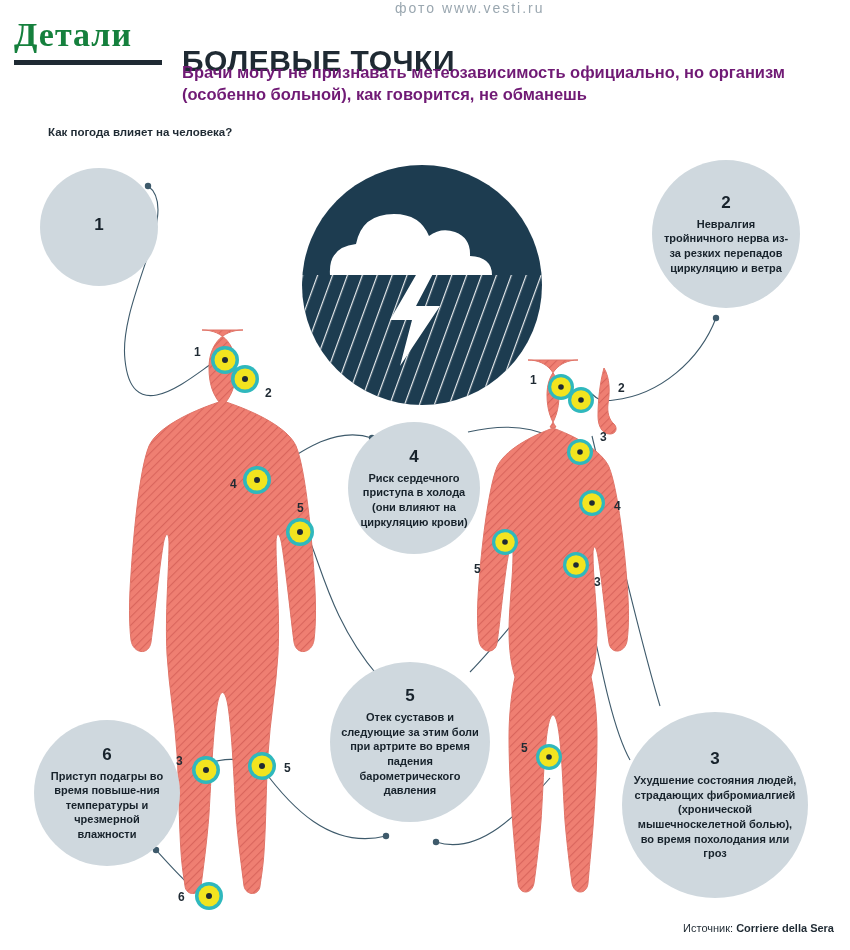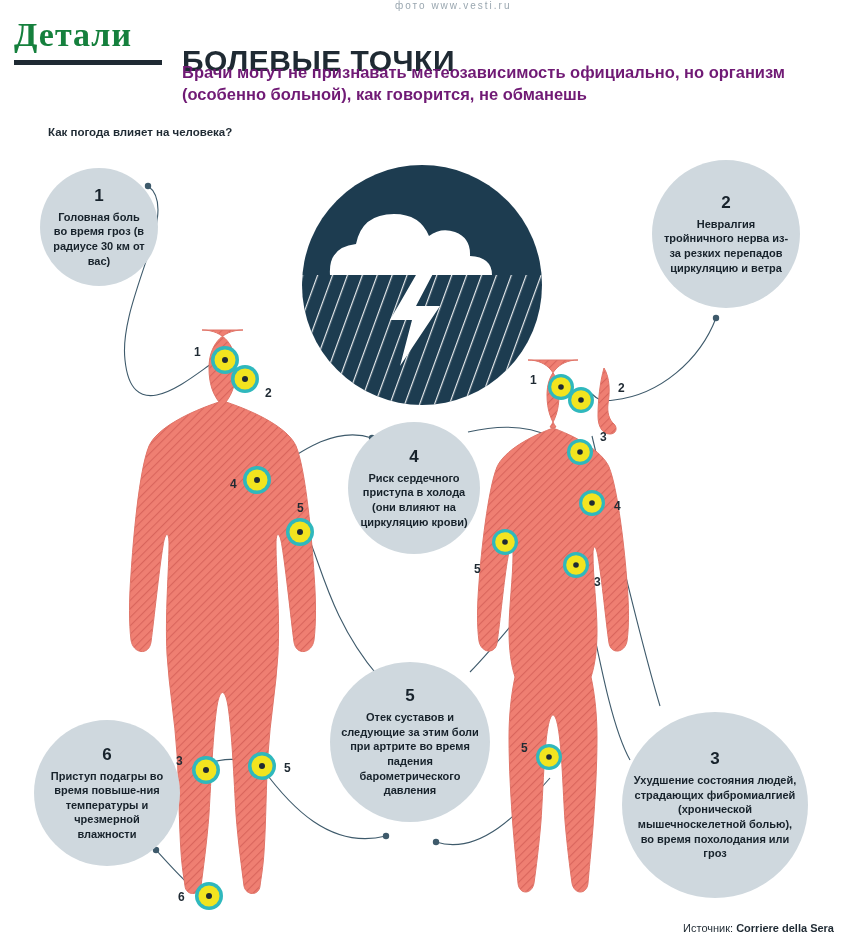--- a/index.html
+++ b/index.html
@@ -64,21 +64,21 @@
     top: 126px;
     font-size: 11.5px;
     font-weight: bold;
     color: #1f2a33;
     padding-left: 16px;
   }
   .topnote {
     position: absolute;
     left: 395px;
     top: 0px;
-    font-size: 10px;
+    font-size: 14px;
     color: #9aa7b0;
     letter-spacing: 2px;
   }
 
   
   #canvas {
     position: absolute;
     left: 0;
     top: 0;
     width: 850px;
@@ -325,21 +325,20 @@
     <circle cx="378" cy="676" r="3.2"></circle>
     <circle cx="156" cy="850" r="3.2"></circle>
     <circle cx="708" cy="724" r="3.2"></circle>
     <circle cx="386" cy="836" r="3.2"></circle>
     <circle cx="436" cy="842" r="3.2"></circle>
   </g>
 </svg>
 
 <div class="bubble" style="left:40px; top:168px; width:118px; height:118px;">
   <div class="num">1</div>
-  <div class="txt">Головная боль во время гроз (в радиусе 30 км от вас)</div>
 </div>
 
 <div class="bubble" style="left:652px; top:160px; width:148px; height:148px;">
   <div class="num">2</div>
   <div class="txt">Невралгия тройничного нерва из-за резких перепадов циркуляцию и ветра</div>
 </div>
 
 <div class="bubble" style="left:348px; top:422px; width:132px; height:132px;">
   <div class="num">4</div>
   <div class="txt">Риск сердечного приступа в холода (они влияют на циркуляцию крови)</div>

